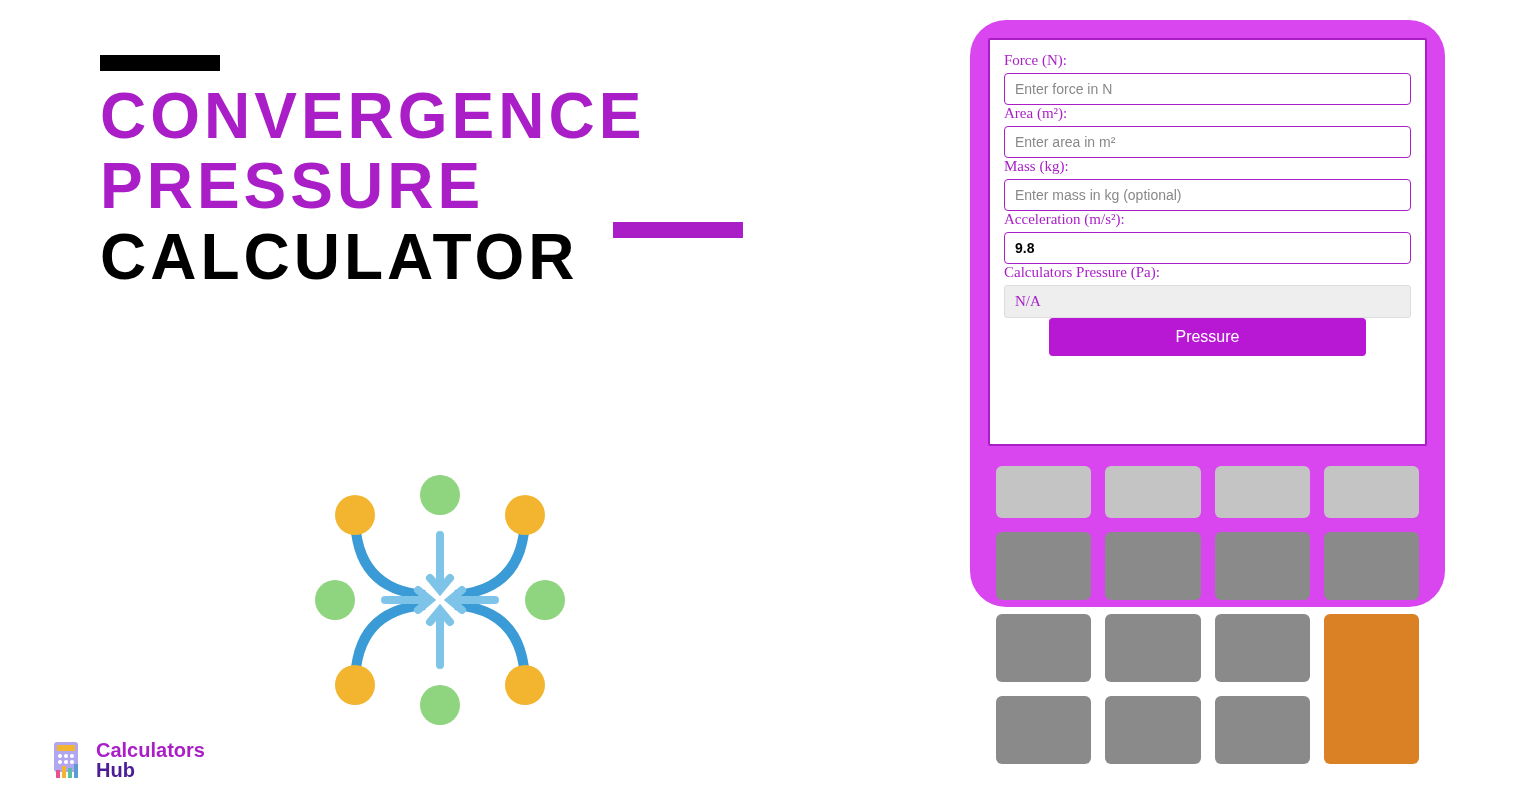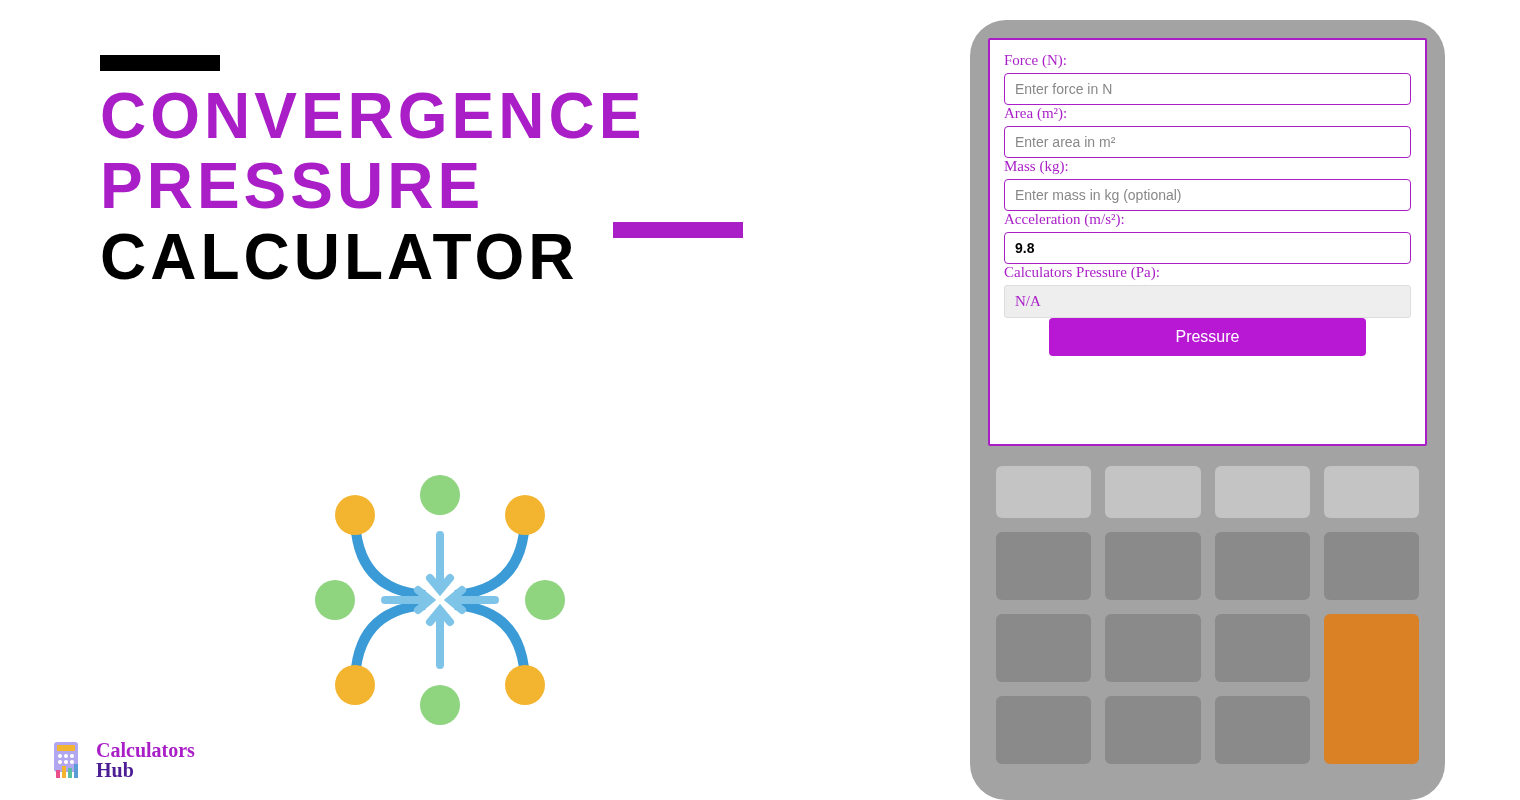--- a/index.html
+++ b/index.html
@@ -53,34 +53,34 @@
   bottom: 20px;
   display: flex;
   align-items: center;
   gap: 6px;
 }
 .logo-icon {
   width: 40px;
   height: 40px;
 }
 .logo-text {
-  font-family: Liberation Serif, serif;
+  font-family: Liberation Sans, sans-serif;
   font-size: 20px;
   line-height: 1;
 }
 .lt-top { color: #a91ec7; font-weight: bold; }
 .lt-bot { color: #4c1d95; font-weight: bold; }
 
 .calc-device {
   position: absolute;
   left: 970px;
   top: 20px;
   width: 475px;
-  height: 780px;
-  background: #a3a3a3;
+  height: 587px;
+  background: #d946ef;
   border-radius: 36px;
   padding: 18px;
 }
 .calc-screen {
   background: #fff;
   border: 2px solid #a91ec7;
   border-radius: 2px;
   padding: 12px 14px 16px;
   height: 408px;
 }

